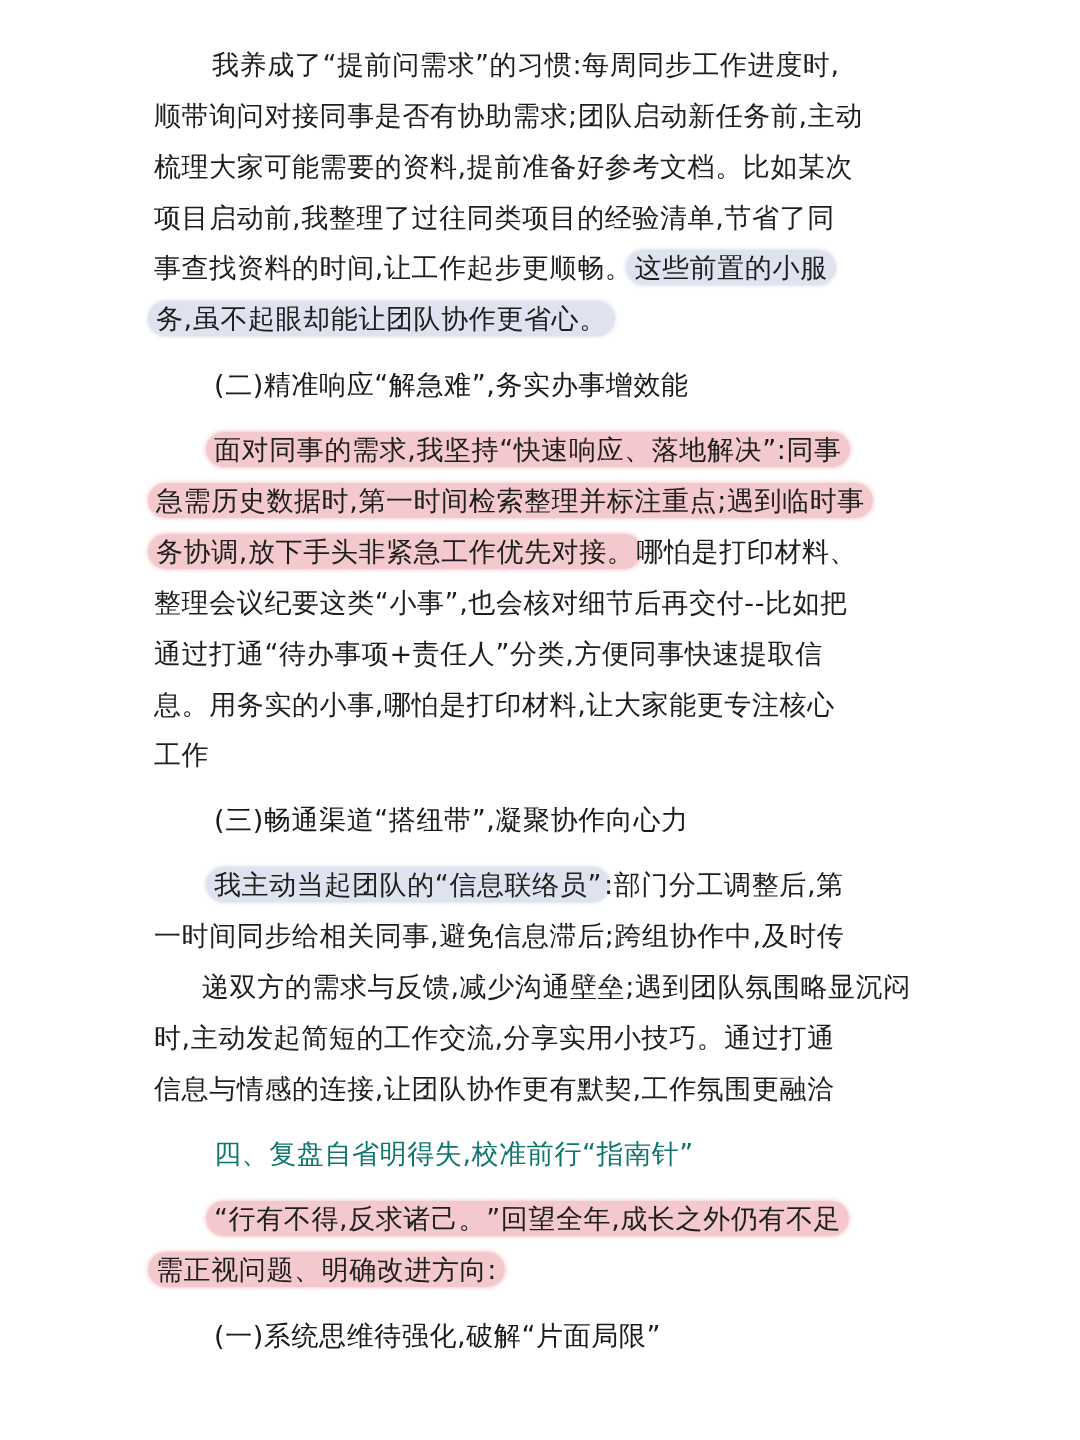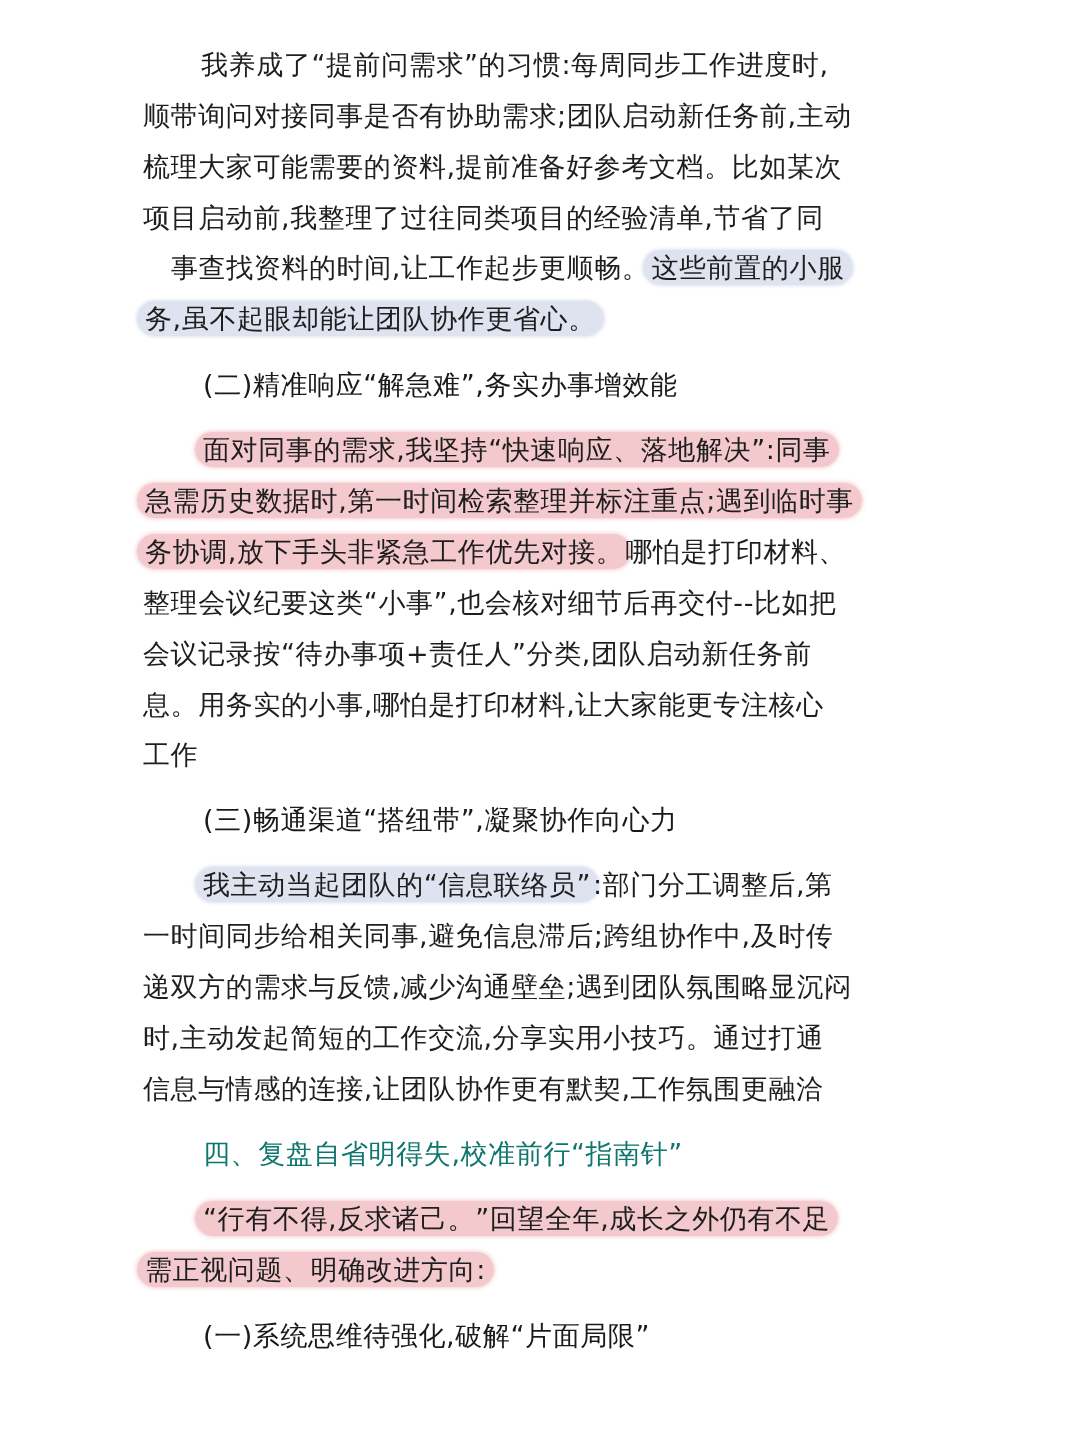--- a/index.html
+++ b/index.html
@@ -10,21 +10,21 @@
   body {
     width: 1080px;
     height: 1440px;
     position: relative;
     overflow: hidden;
     font-family: "DejaVu Sans", "Liberation Sans", sans-serif;
     color: #1c1c1c;
   }
   .page {
     position: absolute;
-    left: 5px; top: 0;
+    left: 16px; top: 0;
     width: 976px;
     height: 1440px;
   }
   .line {
     position: absolute;
     left: 138px;
     font-size: 27px;
     line-height: 38px;
     height: 38px;
     white-space: nowrap;
@@ -53,50 +53,50 @@
 </style>
 </head>
 <body>
 
 <div class="page">
 
   <div class="line indent" style="top:46px;">我养成了“提前问需求”的习惯:每周同步工作进度时,</div>
   <div class="line" style="top:97px;text-align:right;">顺带询问对接同事是否有协助需求;团队启动新任务前,主动</div>
   <div class="line" style="top:148px;">梳理大家可能需要的资料,提前准备好参考文档。比如某次</div>
   <div class="line" style="top:199px;">项目启动前,我整理了过往同类项目的经验清单,节省了同</div>
-  <div class="line" style="top:249px;margin-left:28px;">
+  <div class="line" style="top:249px;">
     <span>事查找资料的时间,让工作起步更顺畅。</span><span class="hl hl-blue">这些前置的小服</span>
   </div>
   <div class="line" style="top:300px;">
     <span class="hl hl-blue">务,虽不起眼却能让团队协作更省心。</span>
   </div>
 
   <div class="heading" style="top:366px;">(二)精准响应“解急难”,务实办事增效能</div>
 
   <div class="line indent" style="top:431px;">
     <span class="hl hl-pink">面对同事的需求,我坚持“快速响应、落地解决”:同事</span>
   </div>
   <div class="line" style="top:482px;">
     <span class="hl hl-pink">急需历史数据时,第一时间检索整理并标注重点;遇到临时事</span>
   </div>
   <div class="line" style="top:533px;">
     <span class="hl hl-pink">务协调,放下手头非紧急工作优先对接。</span><span>哪怕是打印材料、</span>
   </div>
   <div class="line" style="top:584px;">整理会议纪要这类“小事”,也会核对细节后再交付--比如把</div>
-  <div class="line" style="top:635px;">会议记录按“待办事项+责任人”分类,团队启动新任务前</div>
+  <div class="line" style="top:635px;">通过打通“待办事项+责任人”分类,方便同事快速提取信</div>
   <div class="line" style="top:686px;">息。用务实的小事,哪怕是打印材料,让大家能更专注核心</div>
   <div class="line" style="top:736px;">工作</div>
 
   <div class="heading" style="top:801px;">(三)畅通渠道“搭纽带”,凝聚协作向心力</div>
 
   <div class="line indent" style="top:866px;">
     <span class="hl hl-blue">我主动当起团队的“信息联络员”</span><span>:部门分工调整后,第</span>
   </div>
   <div class="line" style="top:917px;">一时间同步给相关同事,避免信息滞后;跨组协作中,及时传</div>
-  <div class="line" style="top:968px;">递双方的需求与反馈,减少沟通壁垒;遇到团队氛围略显沉闷</div>
+  <div class="line" style="top:968px;margin-left:48px;">递双方的需求与反馈,减少沟通壁垒;遇到团队氛围略显沉闷</div>
   <div class="line" style="top:1019px;">时,主动发起简短的工作交流,分享实用小技巧。通过打通</div>
   <div class="line" style="top:1070px;">信息与情感的连接,让团队协作更有默契,工作氛围更融洽</div>
 
   <div class="heading red" style="top:1135px;">四、复盘自省明得失,校准前行“指南针”</div>
 
   <div class="line indent" style="top:1200px;">
     <span class="hl hl-pink">“行有不得,反求诸己。”回望全年,成长之外仍有不足</span>
   </div>
   <div class="line" style="top:1251px;">
     <span class="hl hl-pink">需正视问题、明确改进方向:</span>

